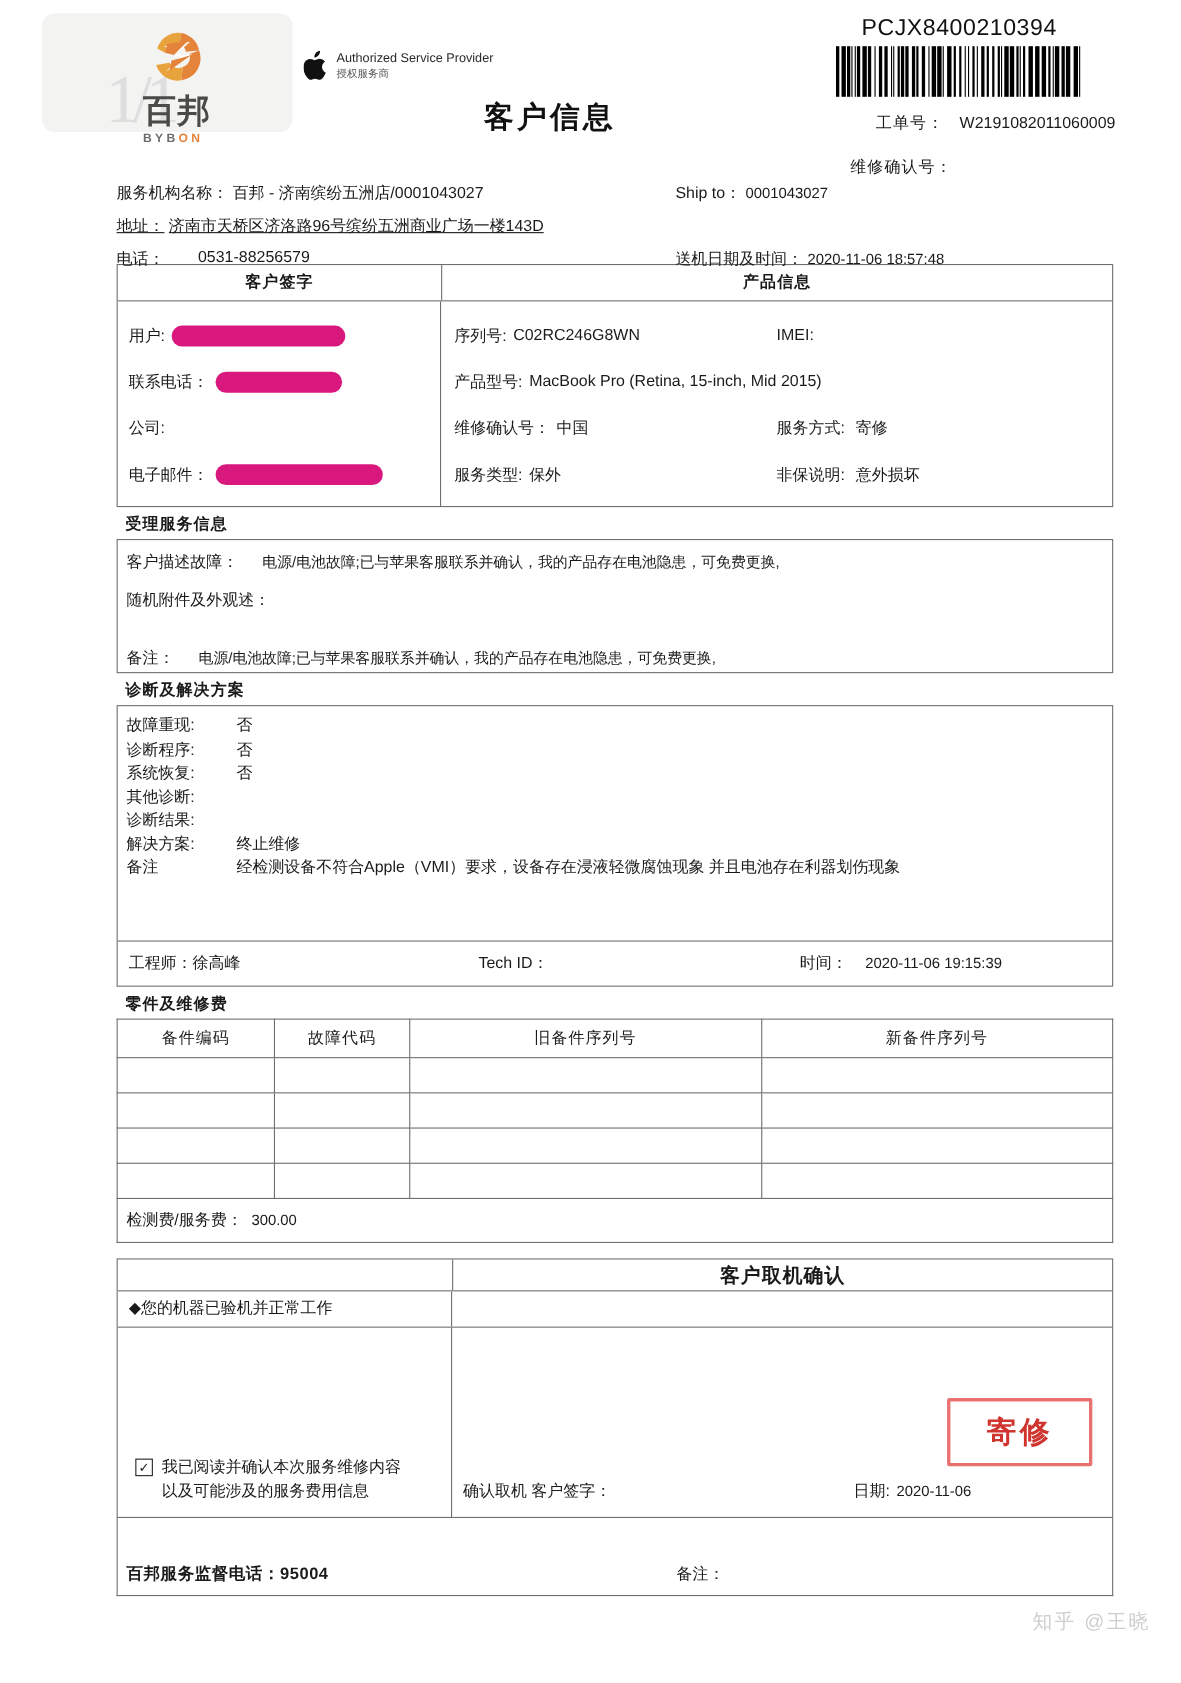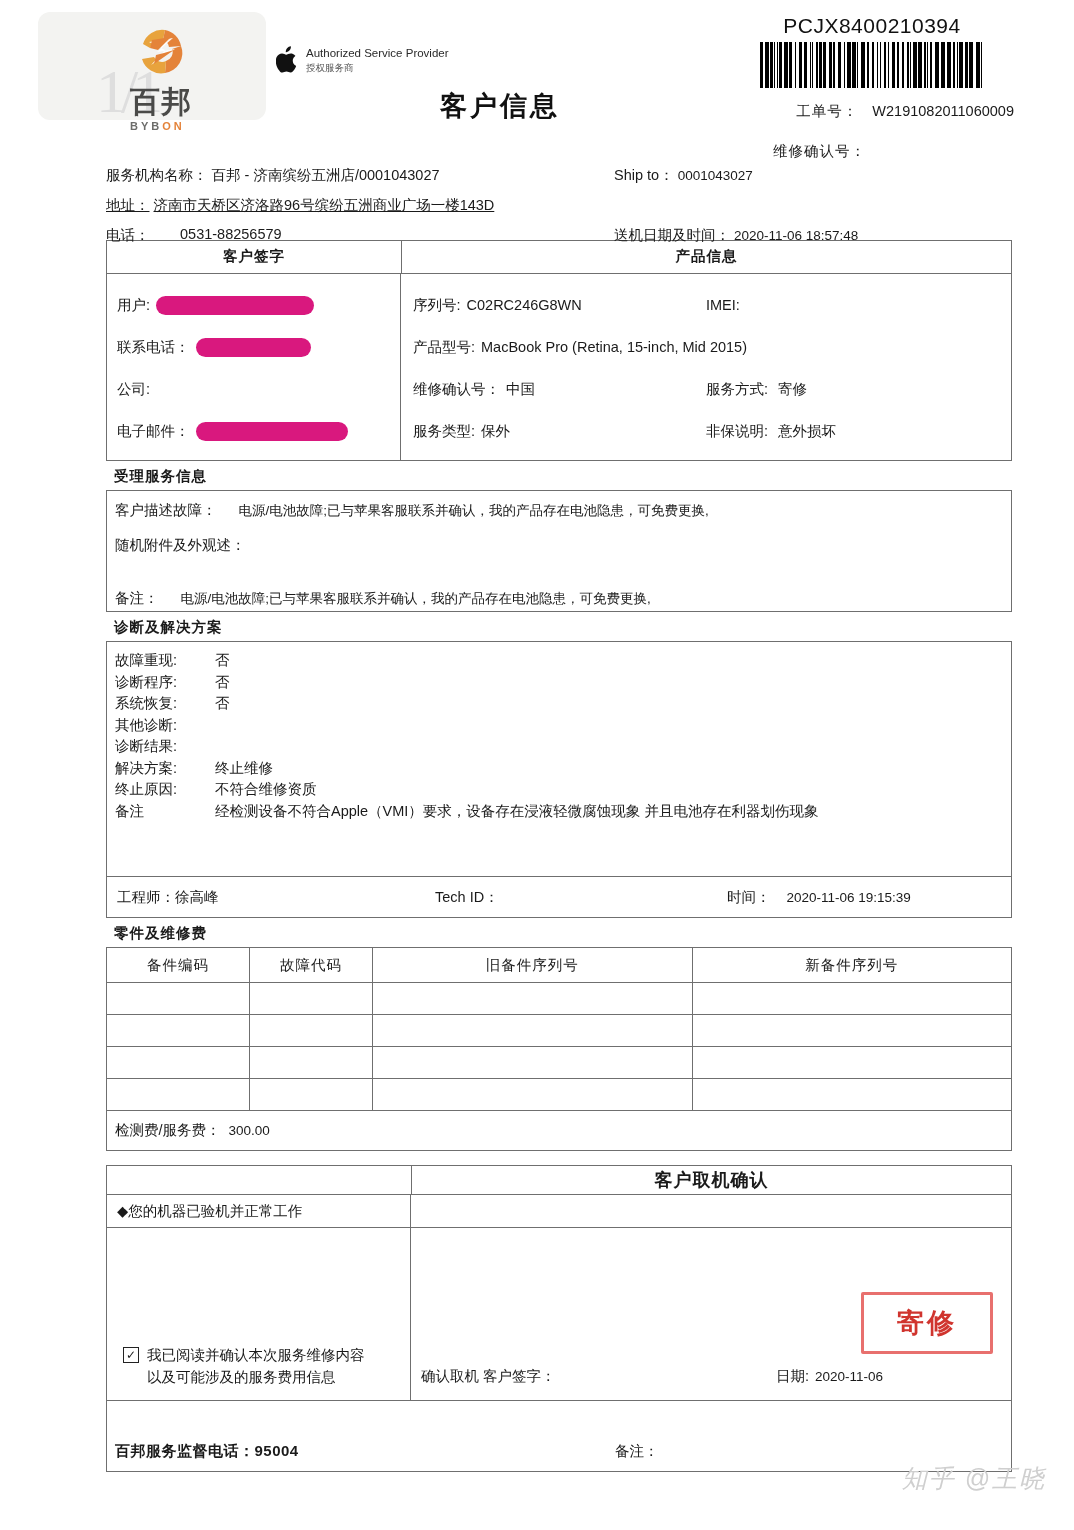--- a/index.html
+++ b/index.html
@@ -367,26 +367,25 @@
     position: absolute; left: 8px; bottom: 10px;
     font-size: 15px; font-weight: bold; letter-spacing: 0.5px;
   }
   .foot-b {
     position: absolute; left: 508px; bottom: 10px; font-size: 14.5px;
   }
   .zhihu-wm {
     position: absolute;
     right: 28px;
     top: 1462px;
-    font-size: 25px;
+    font-size: 18px;
     color: #cfcfcf;
     letter-spacing: 2px;
     font-family: "Liberation Sans", sans-serif;
     white-space: nowrap;
-    font-style: italic;
   }
 </style>
 </head>
 <body>
 
 <div class="header">
 
   <div class="logo-plate"></div>
 
   <div class="watermark-11">1/1</div>
@@ -645,24 +644,20 @@
           <span class="k">其他诊断:</span>
           <span class="v"></span>
         </div>
         <div class="diag-row">
           <span class="k">诊断结果:</span>
           <span class="v"></span>
         </div>
         <div class="diag-row">
           <span class="k">解决方案:</span>
           <span class="v">终止维修</span>
-        </div>
-        <div class="diag-row">
-          <span class="k">终止原因:</span>
-          <span class="v">不符合维修资质</span>
         </div>
         <div class="diag-row">
           <span class="k">备注</span>
           <span class="v">经检测设备不符合Apple（VMI）要求，设备存在浸液轻微腐蚀现象 并且电池存在利器划伤现象</span>
         </div>
       </div>
     <div class="diag-spacer"></div>
     <div class="eng-row">
       <div class="eng-a">
         <span>工程师：</span><span>徐高峰</span>

